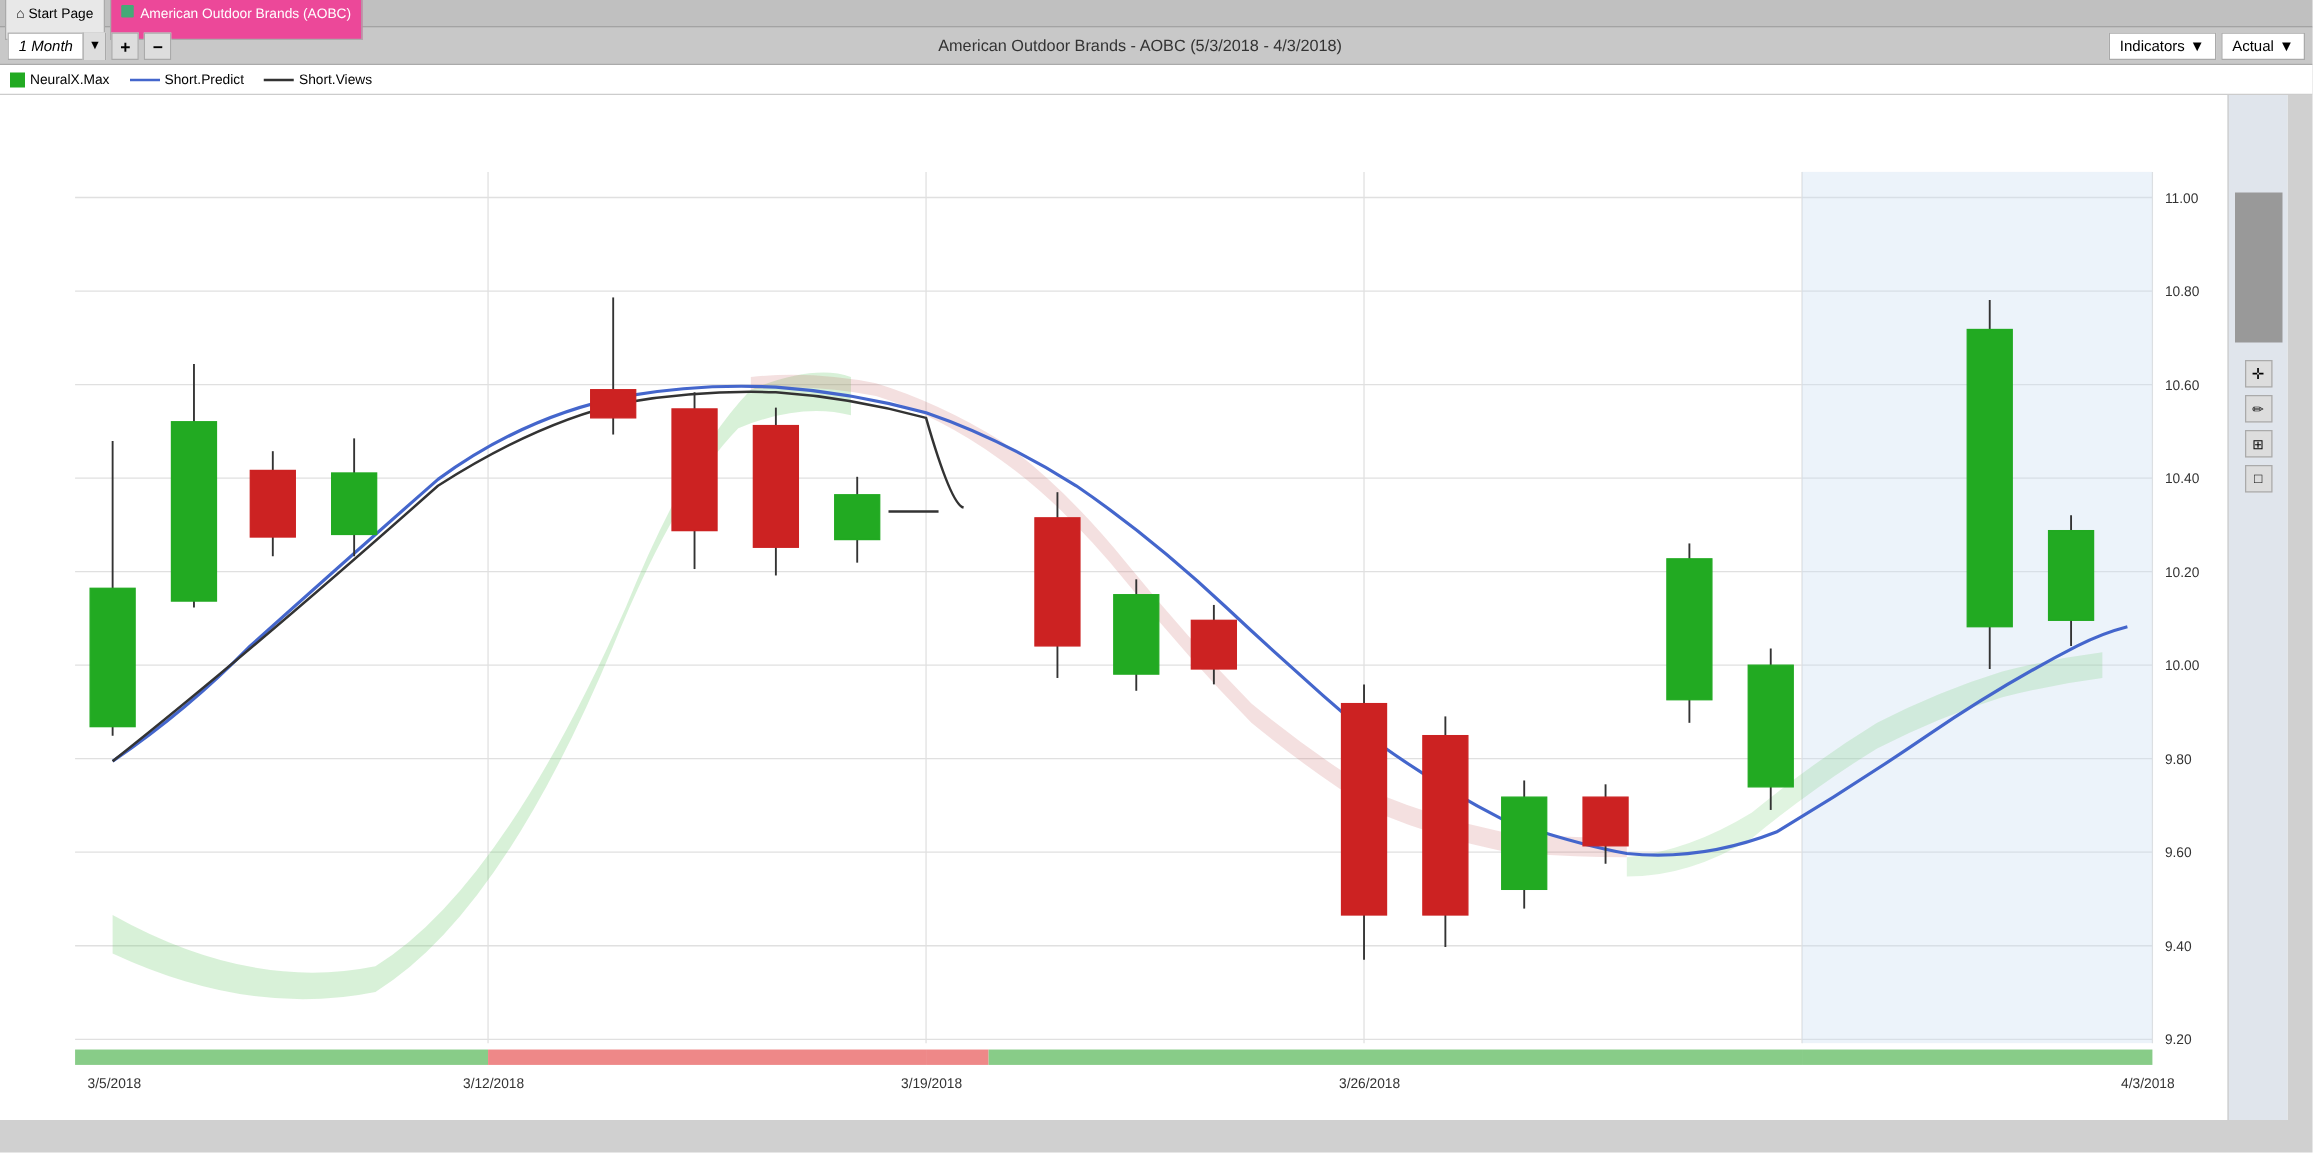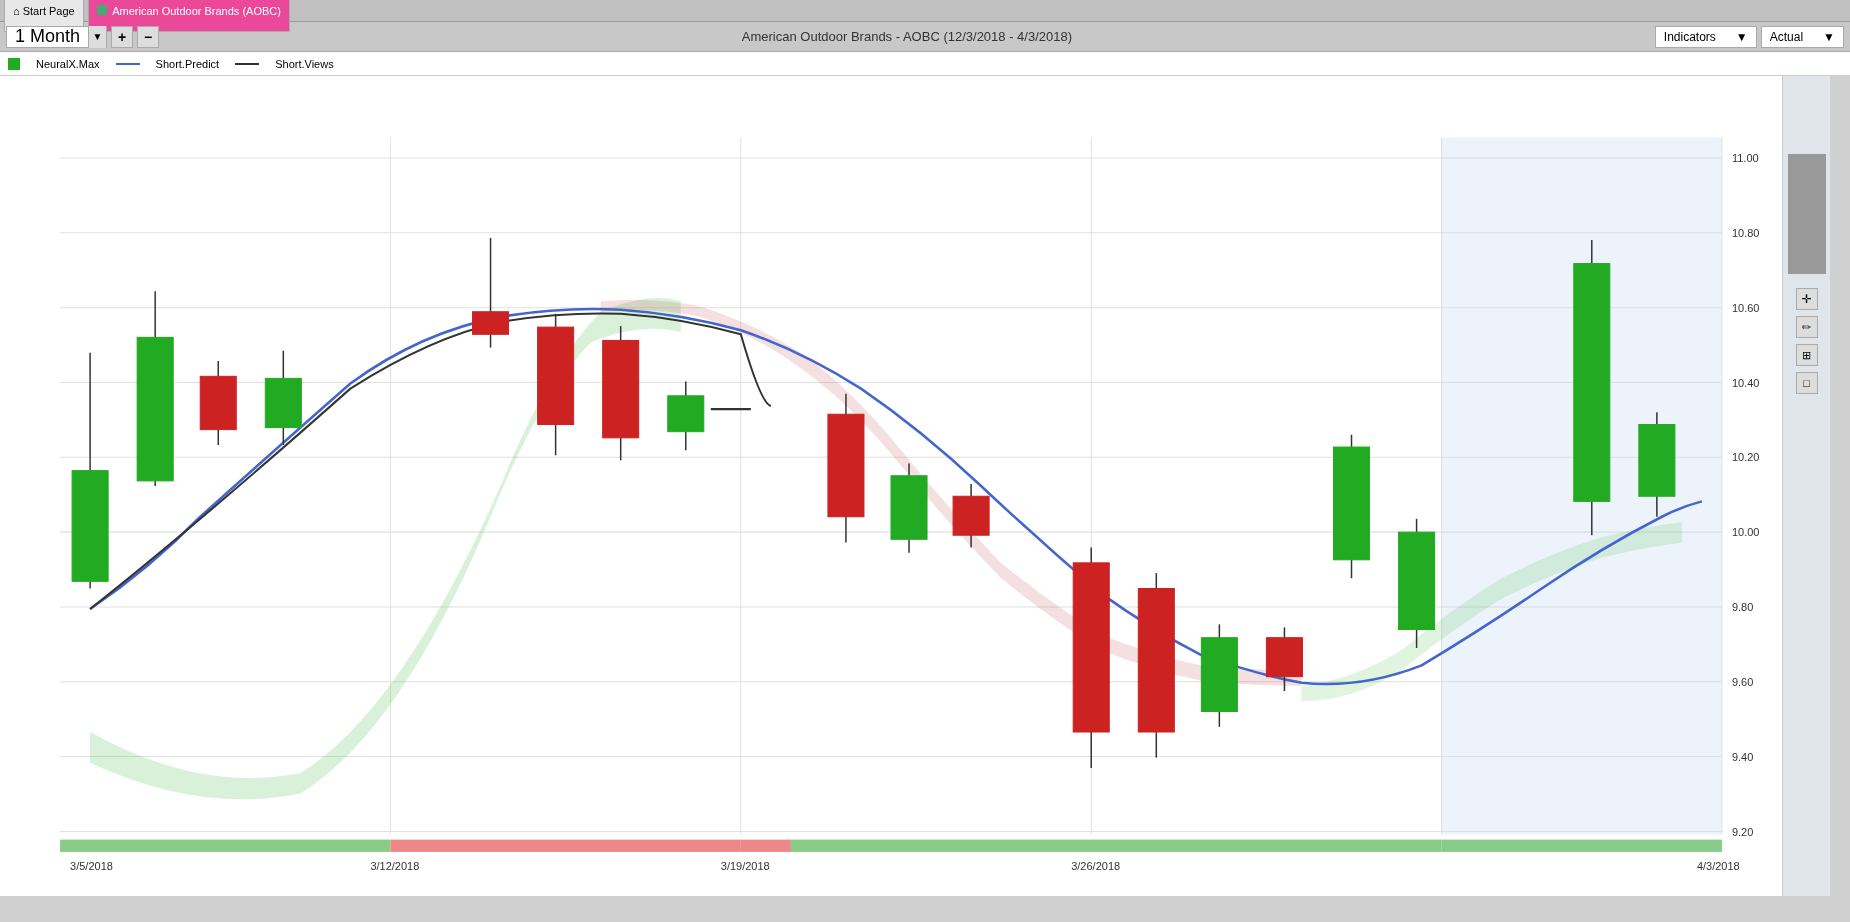--- a/index.html
+++ b/index.html
@@ -4,29 +4,29 @@
   <style>
     * { margin: 0; padding: 0; box-sizing: border-box; }
     body { background: #d0d0d0; font-family: Arial, sans-serif; font-size: 12px; width: 1850px; height: 922px; overflow: hidden; }
 
     #top-bar { display: flex; align-items: center; background: #c0c0c0; border-bottom: 1px solid #999; height: 22px; padding: 0 4px; gap: 4px; }
     .tab { background: #e8e8e8; border: 1px solid #aaa; padding: 14px 8px; font-size: 11px; cursor: pointer; }
     .tab.active { background: #ec4899; color: white; }
 
     #toolbar { display: flex; align-items: center; background: #c8c8c8; border-bottom: 1px solid #aaa; height: 30px; padding: 0 6px; gap: 4px; }
     .period-select { display: flex; align-items: center; border: 1px solid #aaa; background: white; height: 22px; }
-    .period-label { padding: 0 8px; font-size: 18px; }
+    .period-label { padding: 0 8px; font-size: 12px; font-style: italic; }
     .period-arrow { width: 18px; height: 22px; background: #ddd; border-left: 1px solid #aaa; display: flex; align-items: center; justify-content: center; cursor: pointer; font-size: 10px; }
     .btn-small { width: 22px; height: 22px; background: #ddd; border: 1px solid #aaa; display: flex; align-items: center; justify-content: center; cursor: pointer; font-size: 14px; font-weight: bold; }
     .title-center { flex: 1; text-align: center; font-size: 13px; color: #333; }
     .right-btns { display: flex; gap: 4px; }
-    .dropdown-btn { display: flex; align-items: center; border: 1px solid #aaa; background: white; height: 22px; padding: 0 8px; cursor: pointer; font-size: 12px; gap: 20px; }
+    .dropdown-btn { display: flex; align-items: center; border: 1px solid #aaa; background: white; height: 22px; padding: 0 8px; cursor: pointer; font-size: 12px; gap: 4px; }
 
     #legend-bar { display: flex; align-items: center; background: white; border-bottom: 1px solid #ccc; height: 24px; padding: 0 8px; gap: 16px; font-size: 11px; }
-    .legend-item { display: flex; align-items: center; gap: 16px; }
+    .legend-item { display: flex; align-items: center; gap: 4px; }
     .legend-box { width: 12px; height: 12px; }
     .legend-line-blue { width: 24px; height: 2px; background: #4466cc; }
     .legend-line-dark { width: 24px; height: 2px; background: #333; }
 
     #chart-container { display: flex; width: 1830px; height: 820px; position: relative; background: white; }
 
     #chart-main { flex: 1; position: relative; overflow: hidden; background: white; }
     #chart-svg { width: 100%; height: 100%; }
 
     #right-panel { width: 50px; background: #e8ecf0; border-left: 1px solid #ccc; display: flex; flex-direction: column; align-items: center; }
@@ -46,21 +46,21 @@
   </div>
 </div>
 
 <div id="toolbar">
   <div class="period-select">
     <span class="period-label">1 Month</span>
     <div class="period-arrow">▼</div>
   </div>
   <div class="btn-small">+</div>
   <div class="btn-small">−</div>
-  <div class="title-center">American Outdoor Brands - AOBC (12/3/2018 - 4/3/2018)</div>
+  <div class="title-center">American Outdoor Brands - AOBC (5/3/2018 - 4/3/2018)</div>
   <div class="right-btns">
     <div class="dropdown-btn">
       <span>Indicators</span>
       <span>▼</span>
     </div>
     <div class="dropdown-btn">
       <span>Actual</span>
       <span>▼</span>
     </div>
   </div>

